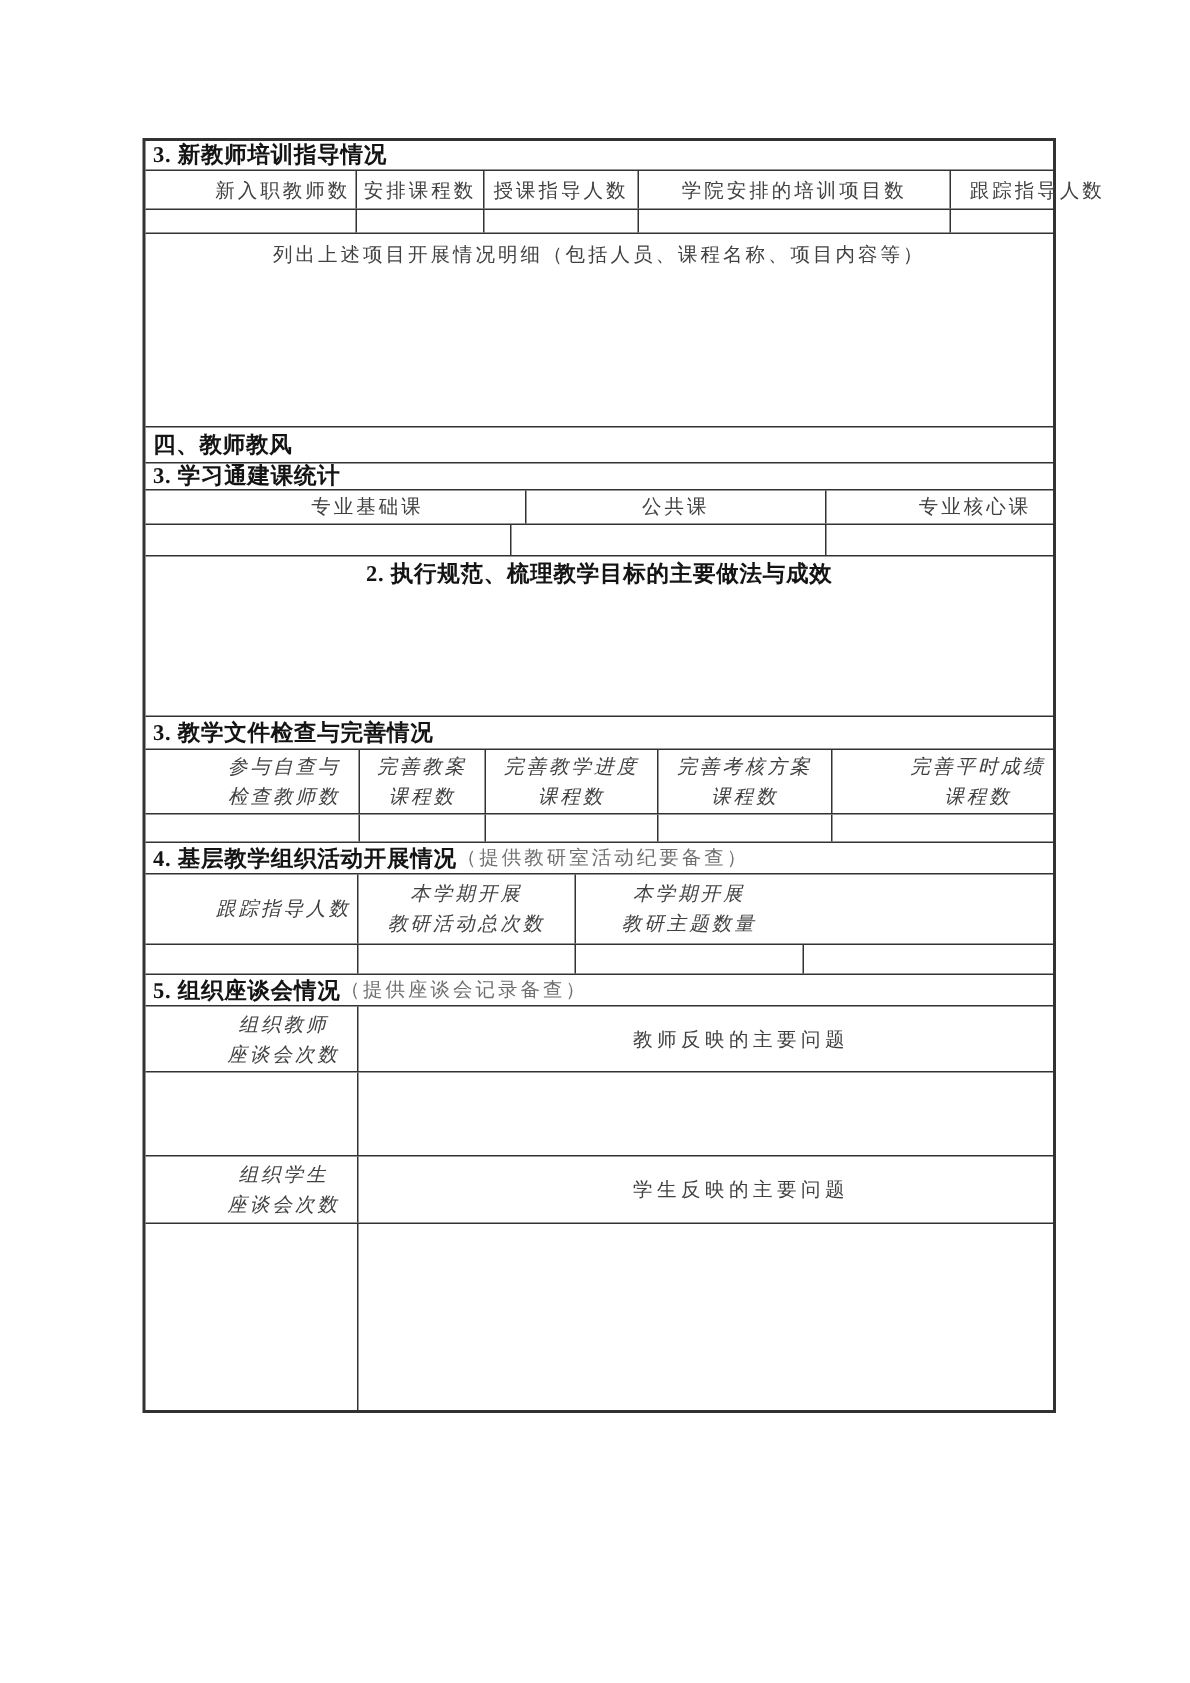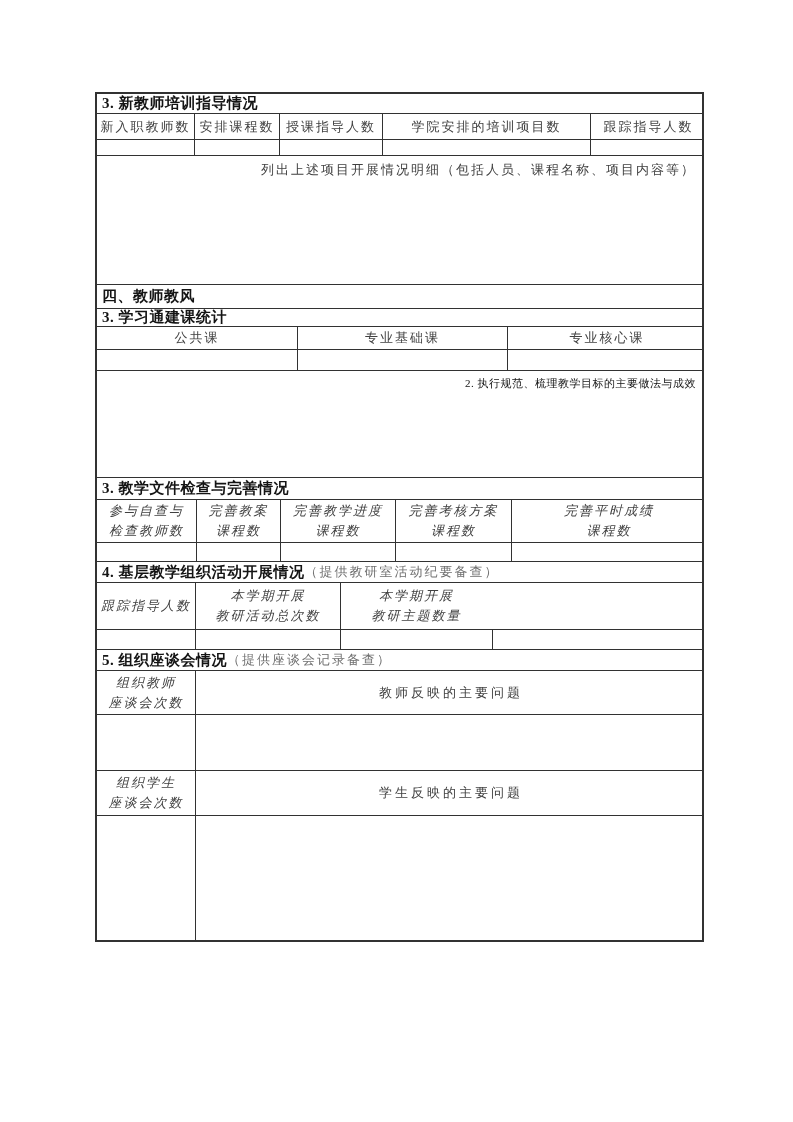--- a/index.html
+++ b/index.html
@@ -39,21 +39,21 @@
     flex-direction: column;
     align-items: center;
     justify-content: center;
     font-size: 13px;
     line-height: 20px;
     letter-spacing: 2px;
     color: #414141;
     text-align: center;
     overflow: hidden;
   }
-  .cell:first-child { border-left: none; }
+  .cell:first-child { border-left: none; margin-left: 43px; }
   .cell .ln { display: block; font-style: italic; }
 
   .title-row {
     box-sizing: border-box;
     display: flex;
     align-items: center;
     padding: 0 5px;
     font-weight: bold;
     font-size: 15px;
     color: #141414;
@@ -68,26 +68,26 @@
     letter-spacing: 2px;
   }
   .fill-row {
     box-sizing: border-box;
     display: block;
     padding: 4px 6px;
     font-size: 13px;
     letter-spacing: 2px;
     line-height: 19px;
     color: #414141;
-    text-align: right;
+    text-align: center;
     overflow: hidden;
   }
   .fill-row.bold-head {
-    font-weight: normal;
-    font-size: 11px;
+    font-weight: bold;
+    font-size: 15px;
     color: #141414;
     letter-spacing: 0.5px;
     padding-top: 3px;
   }
   .fill-row.muted { color: #8b8b8b; }
 </style>
 </head>
 <body>
 
 <div class="page">
@@ -117,22 +117,22 @@
 
     <div class="row title-row" style="height:24px">
       <span>四、教师教风</span>
     </div>
 
     <div class="row title-row" style="height:18px">
       <span>3. 学习通建课统计</span>
     </div>
 
     <div class="row" style="height:23px">
+      <div class="cell" style="flex:0 0 210px">专业基础课</div>
       <div class="cell" style="flex:0 0 200px">公共课</div>
-      <div class="cell" style="flex:0 0 210px">专业基础课</div>
       <div class="cell" style="flex:0 0 199px">专业核心课</div>
     </div>
 
     <div class="row" style="height:21px">
       <div class="cell" style="flex:0 0 200px"></div>
       <div class="cell" style="flex:0 0 210px"></div>
       <div class="cell" style="flex:0 0 199px"></div>
     </div>
 
 

